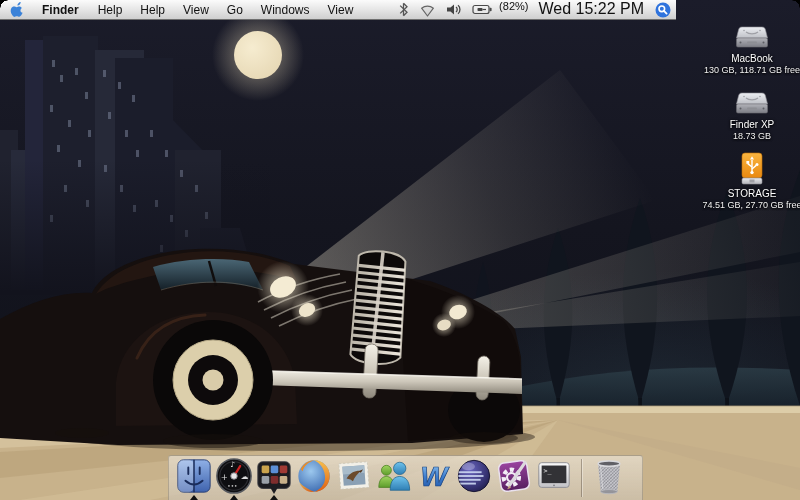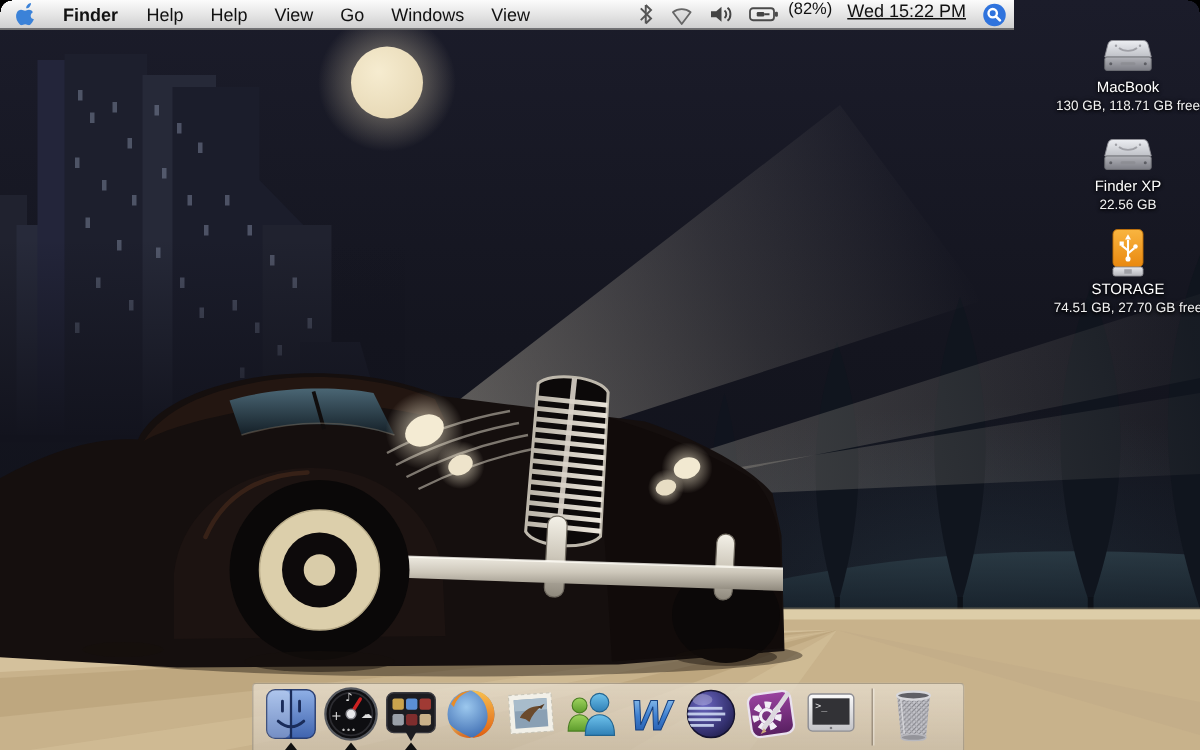--- a/index.html
+++ b/index.html
@@ -18,21 +18,21 @@
     display:flex;align-items:center;justify-content:space-between;
     font-size:12px;color:#111;z-index:30;
   }
   .menubar-left{display:flex;align-items:center;height:100%;}
   .apple-menu{padding:0 9px 0 10px;display:flex;align-items:center;height:100%;}
   .menu-item{padding:0 9px;height:100%;display:flex;align-items:center;}
   .menu-item.active-app{font-weight:bold;padding:0 10px;}
   .menubar-right{display:flex;height:100%;padding-right:0;}
   .status-icon{display:flex;align-items:center;height:100%;padding:0 5px;}
   .battery-text{padding:0 4px 0 1px;font-size:11px;}
-  .clock{padding:0 6px;font-size:12px;text-decoration:underline;}
+  .clock{padding:0 6px;font-size:16px;}
   .corner{position:absolute;top:0;width:8px;height:8px;z-index:40;}
   .corner.tl{left:0;background:radial-gradient(circle 8px at 8px 8px,transparent 7.4px,#000 7.7px);}
   .corner.tr{right:0;background:radial-gradient(circle 8px at 0 8px,transparent 7.4px,#000 7.7px);}
   
   .desktop-icons{position:absolute;left:692px;top:0;width:120px;z-index:10;}
   .desk-icon{position:absolute;left:0;width:120px;display:flex;flex-direction:column;align-items:center;cursor:default;}
   .desk-icon .ic{flex:0 0 auto;}
   .desk-label{
     margin-top:3px;font-size:10px;font-weight:normal;color:#fff;text-align:center;line-height:11px;
     text-shadow:0 1px 2px rgba(0,0,0,.95),0 0 3px rgba(0,0,0,.8);
@@ -389,21 +389,21 @@
       <path d="M8,3 L28,3 C30,3 31,4 31.5,6 L33.5,14 L2.5,14 L4.5,6 C5,4 6,3 8,3 Z" fill="url(#hdTop)" stroke="#8e8f95" stroke-width="0.6"></path>
       <path d="M12,8 C15,10.5 21,10.5 24,8" stroke="#9fa0a6" stroke-width="1.2" fill="none"></path>
       <circle cx="10" cy="6.5" r="0.8" fill="#9fa0a6"></circle>
         <circle cx="26" cy="6.5" r="0.8" fill="#9fa0a6"></circle>
       <rect x="2.5" y="14" width="31" height="9" rx="1.5" fill="url(#hdFront)" stroke="#6e6f75" stroke-width="0.6"></rect>
       <circle cx="6.5" cy="18.5" r="1" fill="#5d5e64"></circle>
         <circle cx="29.5" cy="18.5" r="1" fill="#5d5e64"></circle>
       <rect x="13" y="17.5" width="10" height="2" rx="1" fill="#8d8e94"></rect>
     </svg>
     <div class="desk-label">Finder XP</div>
-    <div class="desk-info">22.56 GB</div>
+    <div class="desk-info">18.73 GB</div>
   </div>
 
   <div class="desk-icon" style="top:152px;">
     <svg class="ic" width="30" height="33" viewBox="0 0 30 33">
       <defs>
         <linearGradient id="usbG" x1="0" y1="0" x2="0" y2="1">
             <stop offset="0" stop-color="#f9b540"></stop>
             <stop offset="1" stop-color="#e9880f"></stop>
           </linearGradient>
         <linearGradient id="capG" x1="0" y1="0" x2="0" y2="1">

